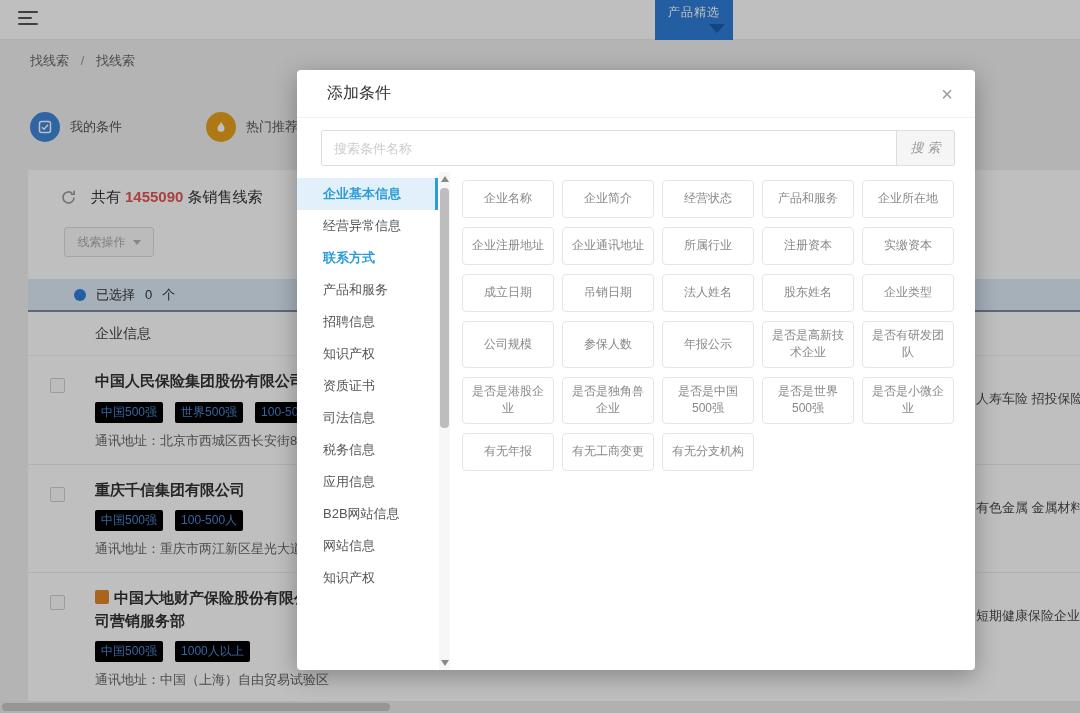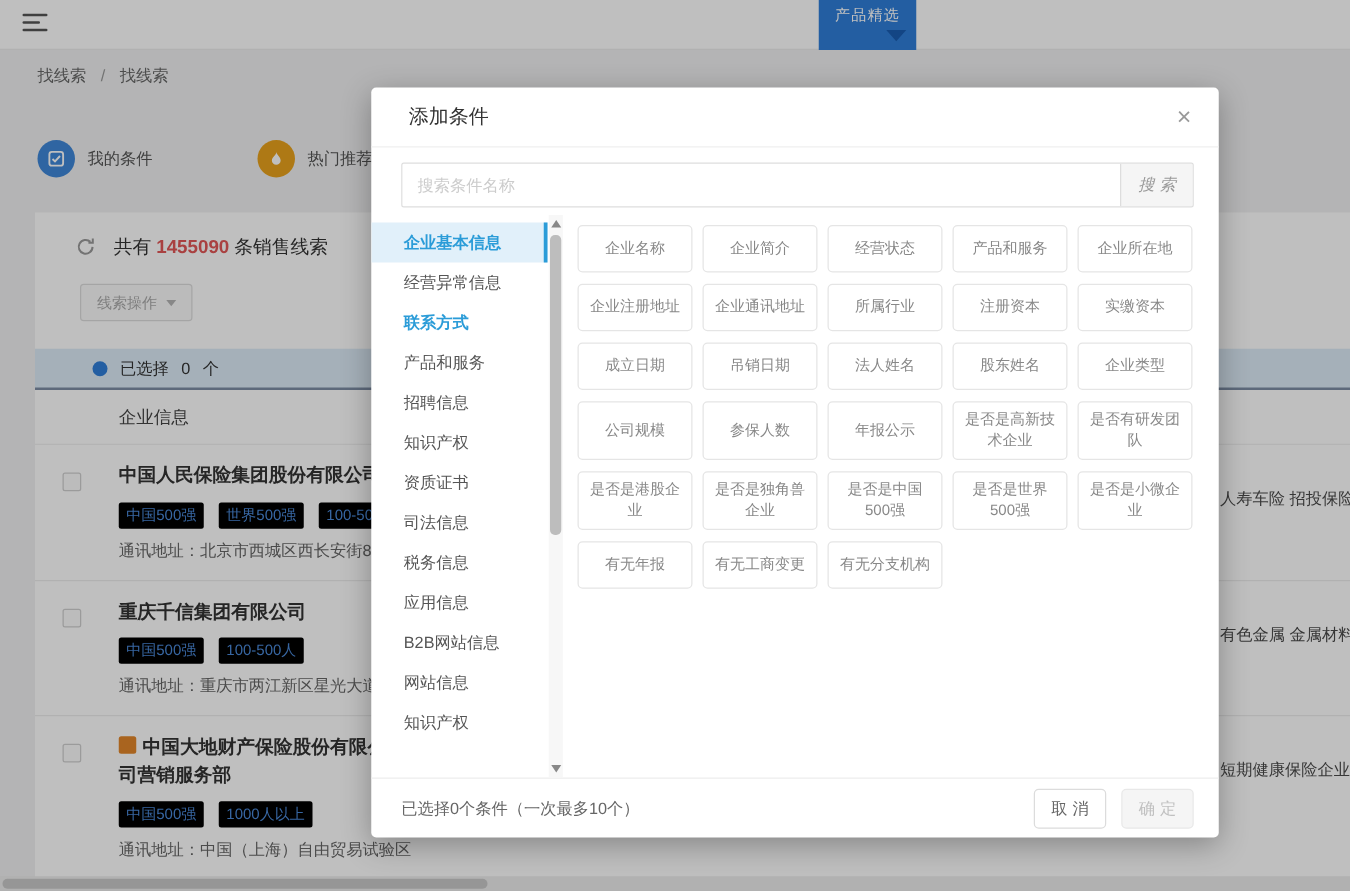--- a/index.html
+++ b/index.html
@@ -282,18 +282,13 @@
         <div class="cond">有无工商变更</div>
         <div class="cond">有无分支机构</div>
       </div>
   <div class="vscroll" style="position: absolute; left: 142px; top: 0px; height: 100%;">
         <span class="up"></span>
         <span class="vthumb"></span>
         <span class="down"></span>
       </div>
     </div>
 
-  <div class="m-foot">
-    <span class="foot-sum">已选择0个条件（一次最多10个）</span>
-    <span class="btn btn-cancel">取消</span>
-    <span class="btn btn-confirm">确定</span>
-  </div>
 </div>
 
 </body></html>

